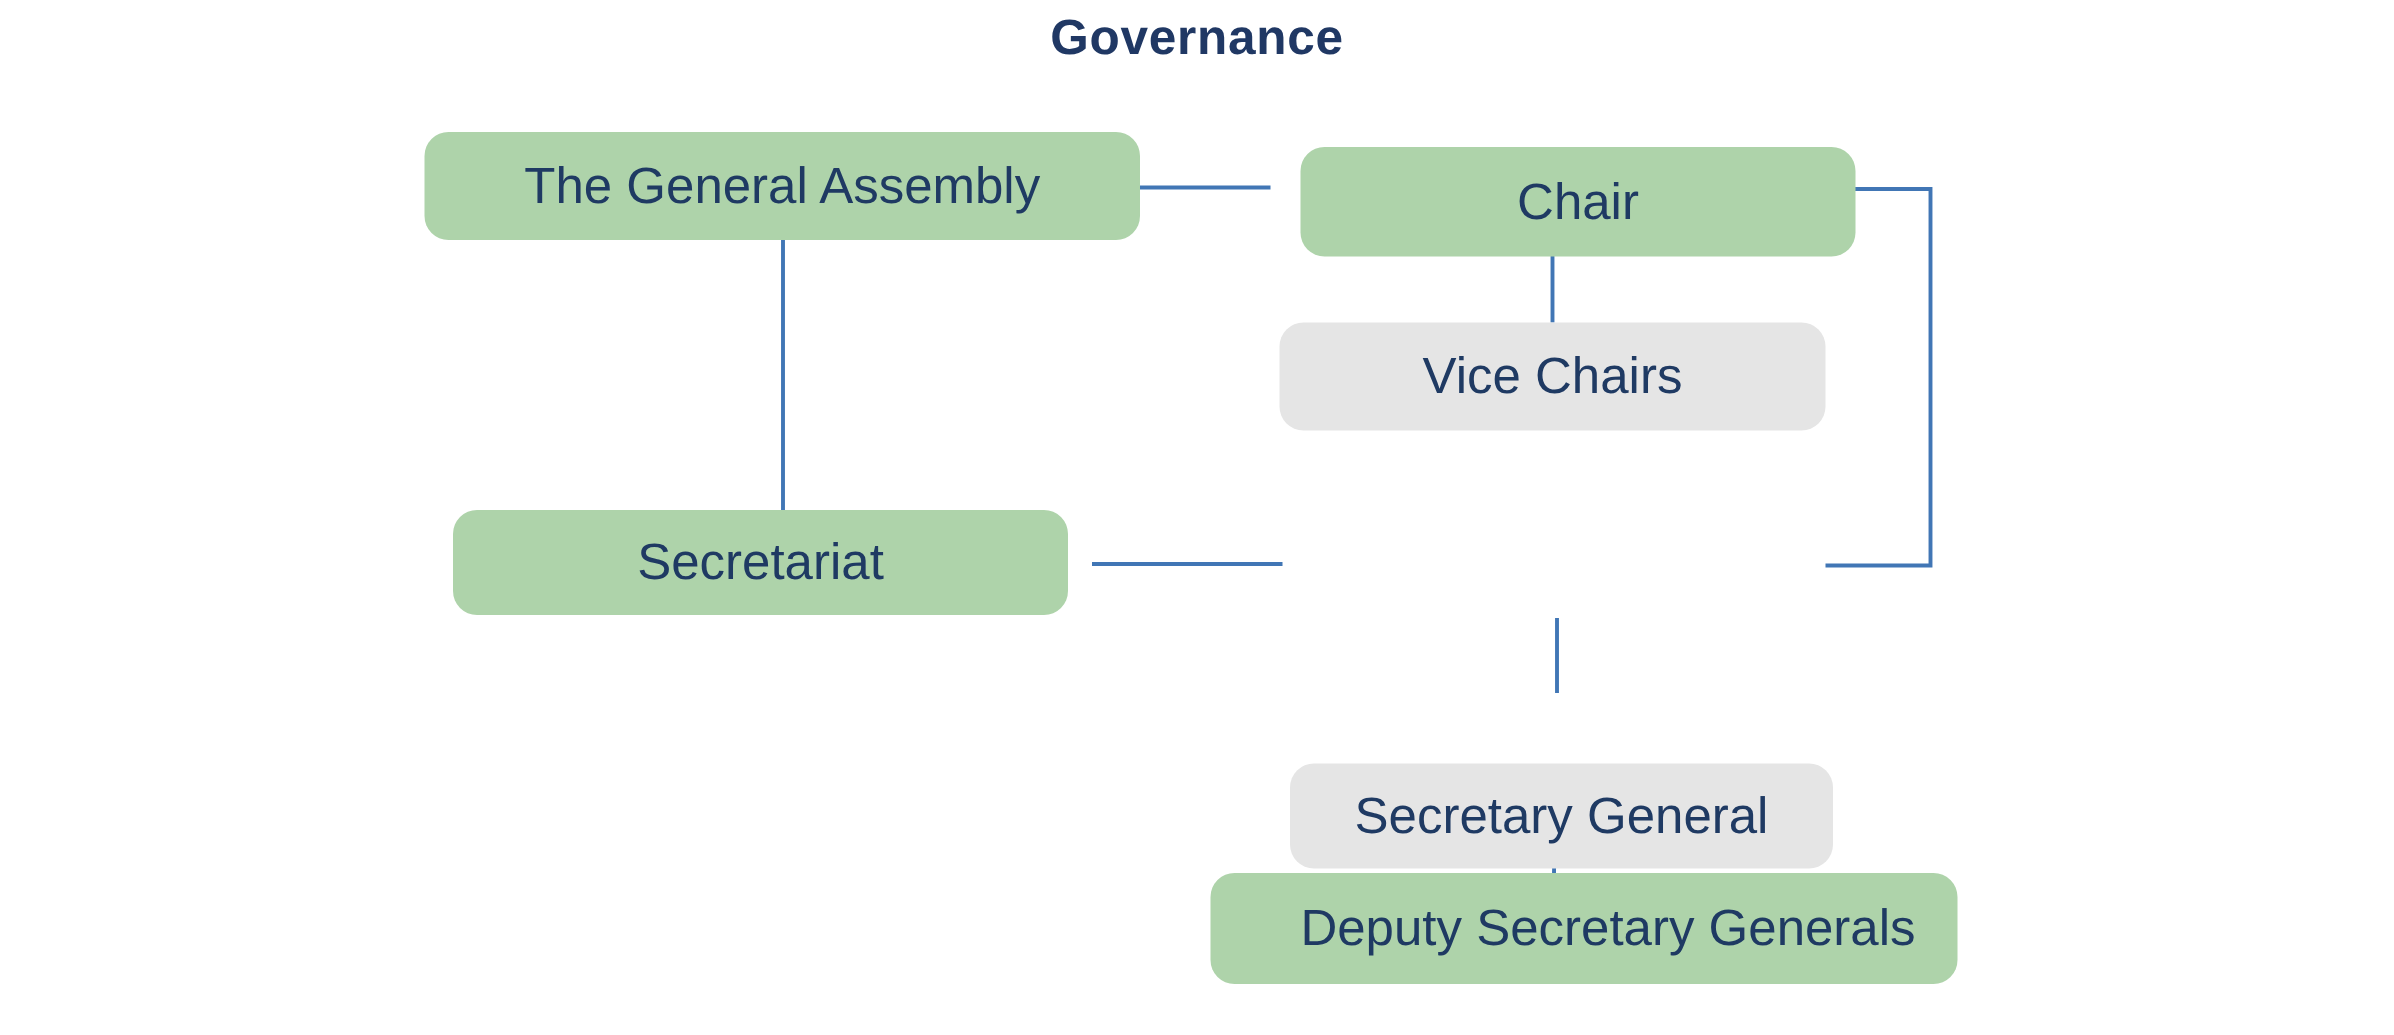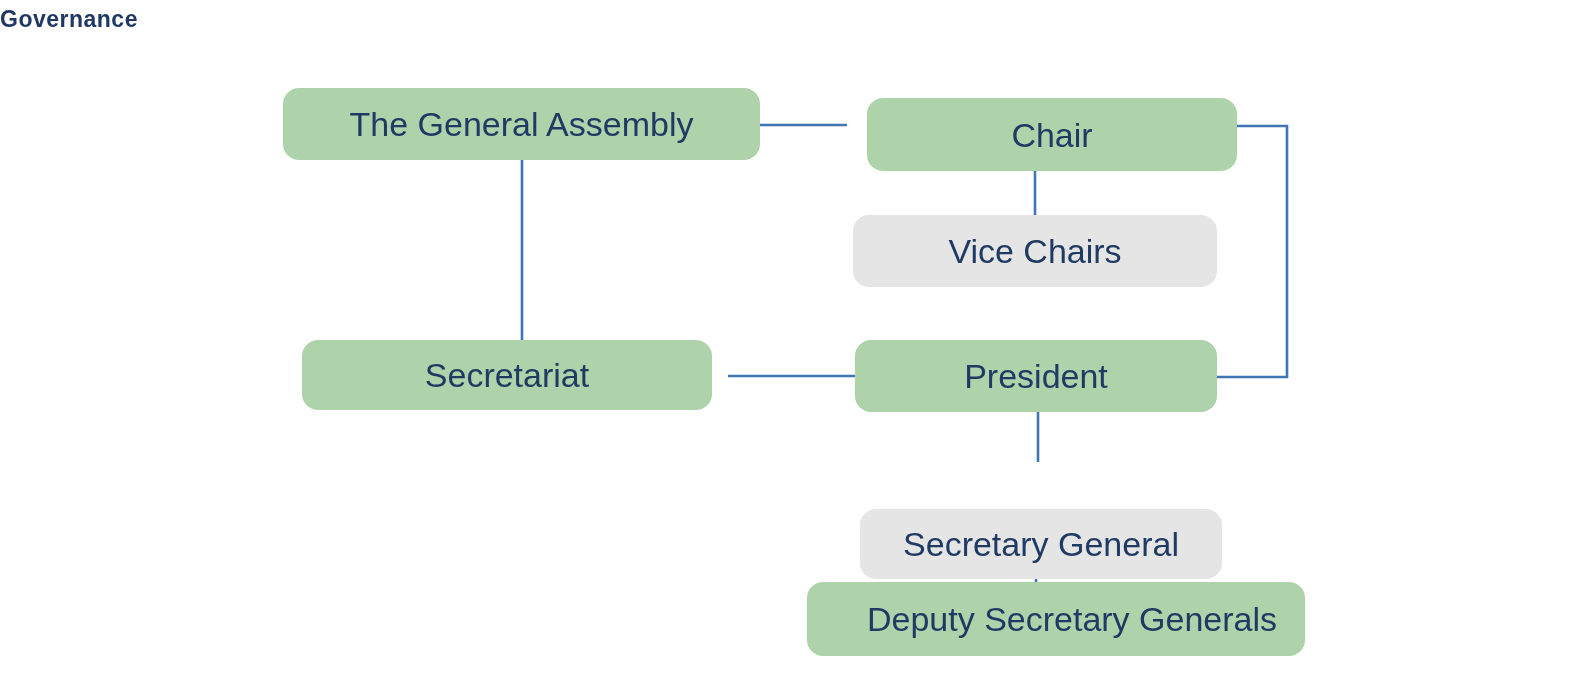--- a/index.html
+++ b/index.html
@@ -14,21 +14,22 @@
     background: var(--background, #ffffff);
     font-family: "Liberation Sans", sans-serif;
     overflow: hidden;
   }
   .title {
     position: absolute;
     top: 6px;
     left: 0;
     width: 100%;
     margin: 0;
-    font-size: 23px;
+    text-align: center;
+    font-size: 33px;
     font-weight: bold;
     letter-spacing: 0.5px;
     color: var(--title-navy, #203864);
   }
   .edges {
     position: absolute;
     left: 0;
     top: 0;
     width: 1596px;
     height: 690px;
@@ -86,23 +87,20 @@
   </div>
 
   <div class="node gray" id="node-vice-chairs">
     <span>Vice Chairs</span>
   </div>
 
   <div class="node green" id="node-secretariat">
     <span>Secretariat</span>
   </div>
 
-  <div class="node green" id="node-president">
-    <span>President</span>
-  </div>
 
   <div class="node gray" id="node-secretary-general">
     <span>Secretary General</span>
   </div>
 
   <div class="node green" id="node-deputy-secretary-generals">
     <span>Deputy Secretary Generals</span>
   </div>
 
 </div>

